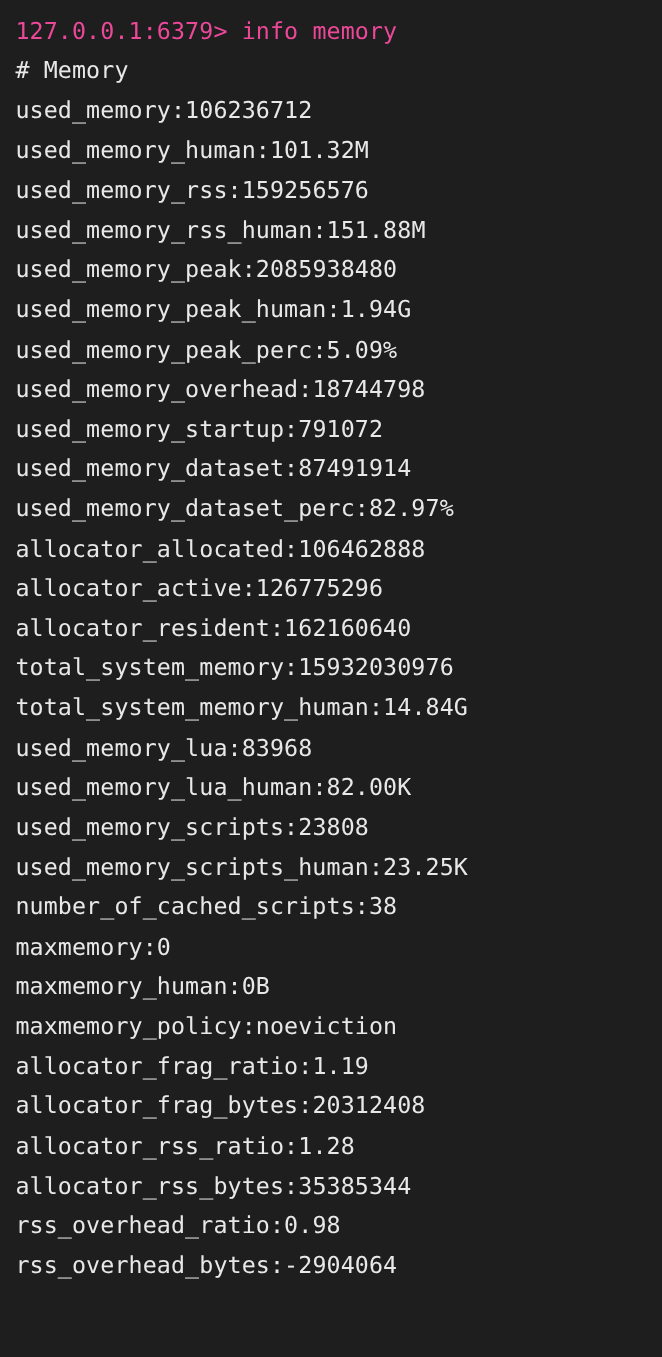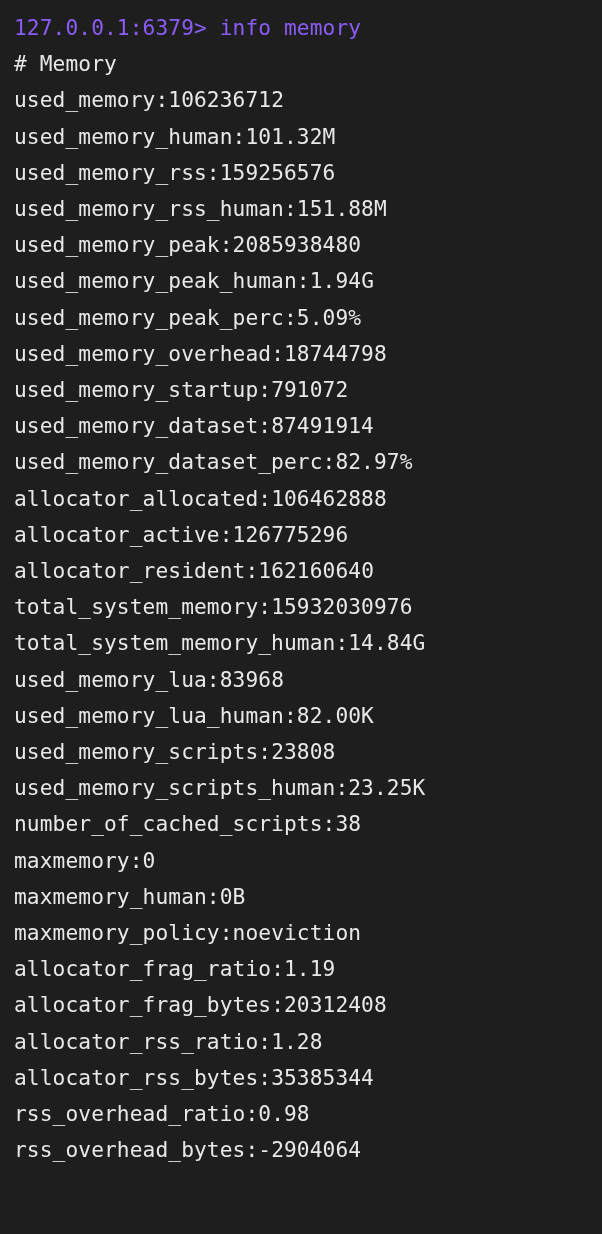--- a/index.html
+++ b/index.html
@@ -17,21 +17,21 @@
     font-size: 21.2px;
     line-height: 36.2px;
     padding: 10px 14px;
     width: 602px;
     height: 1234px;
     box-sizing: border-box;
     white-space: pre;
     letter-spacing: 0.1px;
   }
   .prompt-line span {
-    color: #8b5cf6;
+    color: #ec4899;
   }
   .kv-line span {
     color: #e8e8e8;
   }
 </style>
 </head>
 <body>
 
 <div class="terminal"><div class="prompt-line"><span>127.0.0.1:6379&gt;</span> <span>info memory</span></div><div class="section-line"><span># Memory</span></div><div id="metrics-container"><div class="kv-line"><span>used_memory</span><span>:</span><span>106236712</span></div><div class="kv-line"><span>used_memory_human</span><span>:</span><span>101.32M</span></div><div class="kv-line"><span>used_memory_rss</span><span>:</span><span>159256576</span></div><div class="kv-line"><span>used_memory_rss_human</span><span>:</span><span>151.88M</span></div><div class="kv-line"><span>used_memory_peak</span><span>:</span><span>2085938480</span></div><div class="kv-line"><span>used_memory_peak_human</span><span>:</span><span>1.94G</span></div><div class="kv-line"><span>used_memory_peak_perc</span><span>:</span><span>5.09%</span></div><div class="kv-line"><span>used_memory_overhead</span><span>:</span><span>18744798</span></div><div class="kv-line"><span>used_memory_startup</span><span>:</span><span>791072</span></div><div class="kv-line"><span>used_memory_dataset</span><span>:</span><span>87491914</span></div><div class="kv-line"><span>used_memory_dataset_perc</span><span>:</span><span>82.97%</span></div><div class="kv-line"><span>allocator_allocated</span><span>:</span><span>106462888</span></div><div class="kv-line"><span>allocator_active</span><span>:</span><span>126775296</span></div><div class="kv-line"><span>allocator_resident</span><span>:</span><span>162160640</span></div><div class="kv-line"><span>total_system_memory</span><span>:</span><span>15932030976</span></div><div class="kv-line"><span>total_system_memory_human</span><span>:</span><span>14.84G</span></div><div class="kv-line"><span>used_memory_lua</span><span>:</span><span>83968</span></div><div class="kv-line"><span>used_memory_lua_human</span><span>:</span><span>82.00K</span></div><div class="kv-line"><span>used_memory_scripts</span><span>:</span><span>23808</span></div><div class="kv-line"><span>used_memory_scripts_human</span><span>:</span><span>23.25K</span></div><div class="kv-line"><span>number_of_cached_scripts</span><span>:</span><span>38</span></div><div class="kv-line"><span>maxmemory</span><span>:</span><span>0</span></div><div class="kv-line"><span>maxmemory_human</span><span>:</span><span>0B</span></div><div class="kv-line"><span>maxmemory_policy</span><span>:</span><span>noeviction</span></div><div class="kv-line"><span>allocator_frag_ratio</span><span>:</span><span>1.19</span></div><div class="kv-line"><span>allocator_frag_bytes</span><span>:</span><span>20312408</span></div><div class="kv-line"><span>allocator_rss_ratio</span><span>:</span><span>1.28</span></div><div class="kv-line"><span>allocator_rss_bytes</span><span>:</span><span>35385344</span></div><div class="kv-line"><span>rss_overhead_ratio</span><span>:</span><span>0.98</span></div><div class="kv-line"><span>rss_overhead_bytes</span><span>:</span><span>-2904064</span></div></div></div>
 

